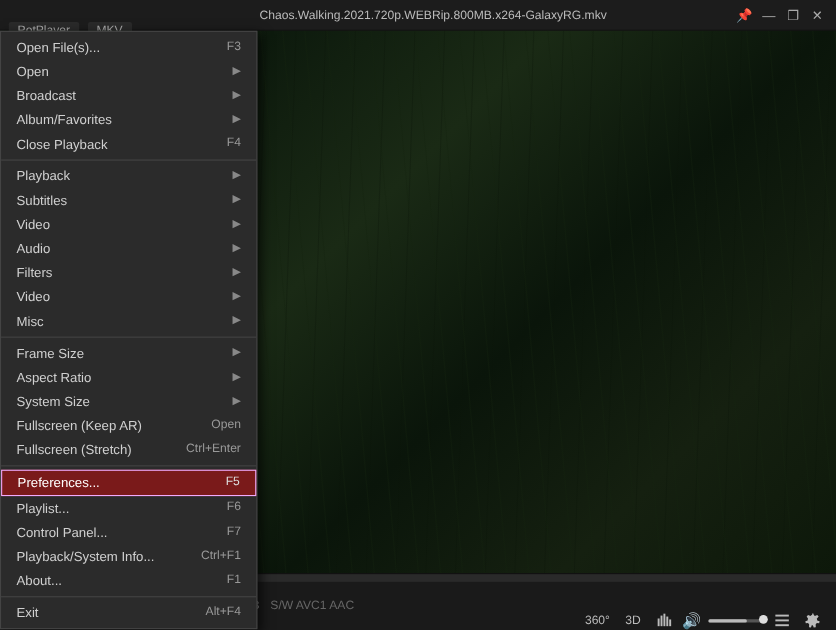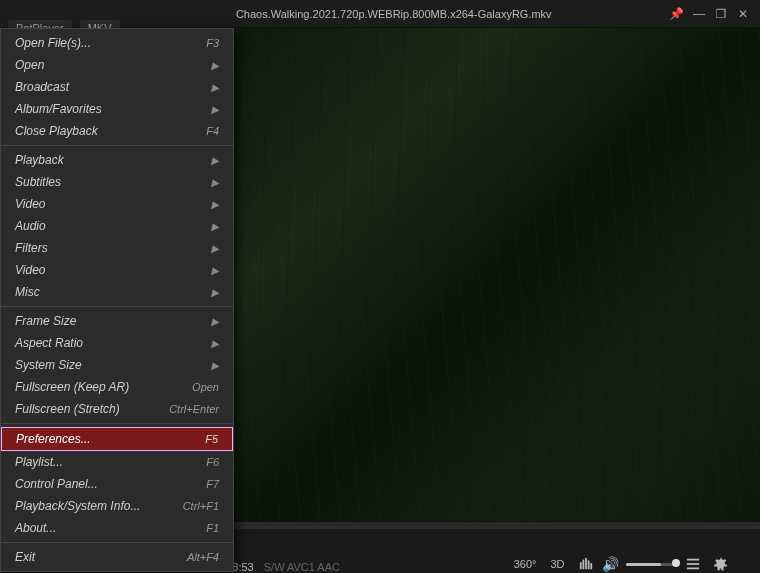--- a/index.html
+++ b/index.html
@@ -94,29 +94,28 @@
       width: 234px;
       background: #2b2b2b;
       border: 1px solid #444;
       z-index: 100;
       box-shadow: 3px 3px 10px rgba(0,0,0,0.7);
       padding: 3px 0;
     }
 
     .menu-item {
       display: flex;
-      align-items: center;
+      align-items: flex-start;
       justify-content: space-between;
       padding: 4px 14px 4px 14px;
       cursor: pointer;
       color: #d0d0d0;
       font-size: 12px;
       white-space: nowrap;
       min-height: 22px;
-      font-style: italic;
     }
     .menu-item.highlighted {
       background: #7a1a1a;
       border: 1px solid #f0abfc;
       color: #fff;
     }
     .menu-item-label { flex: 1; }
     .menu-item-shortcut {
       color: #999;
       font-size: 11px;
@@ -168,22 +167,22 @@
       top: -3px;
       width: 10px;
       height: 14px;
       background: #e07020;
       border-radius: 2px;
     }
 
     #controls-bottom {
       flex: 1;
       display: flex;
-      align-items: flex-end;
-      padding: 0 28px;
+      align-items: center;
+      padding: 0 10px;
       gap: 6px;
     }
 
     .ctrl-btn {
       background: none;
       border: none;
       color: #bbb;
       cursor: pointer;
       font-size: 14px;
       padding: 2px 4px;

